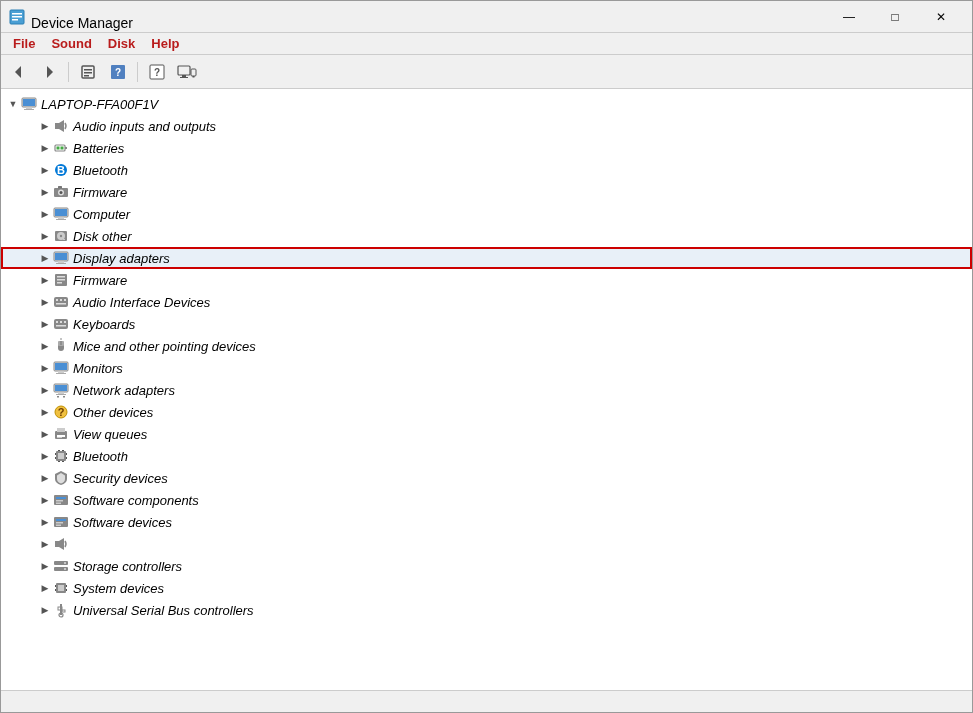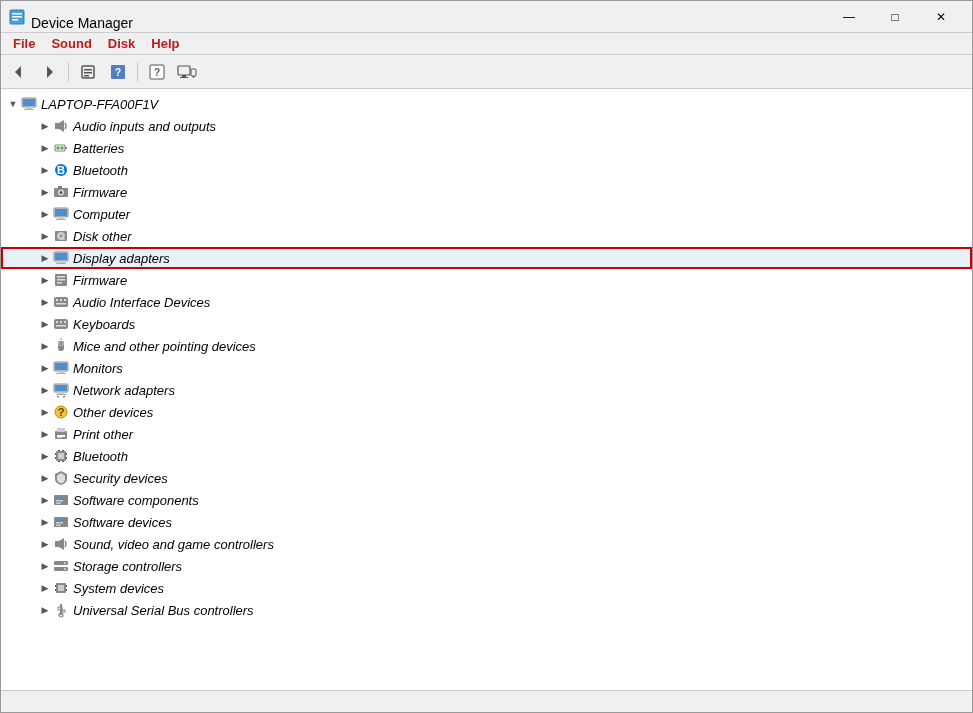--- a/index.html
+++ b/index.html
@@ -435,21 +435,21 @@
     <div class="tree-item child-item">
       <div class="expand-arrow">▶</div>
       <div class="tree-icon">
         <svg width="16" height="16" viewBox="0 0 16 16">
           <rect x="2" y="5" width="12" height="8" rx="1" fill="#888"></rect>
           <rect x="4" y="2" width="8" height="4" fill="#ccc"></rect>
           <rect x="4" y="9" width="8" height="2" fill="#fff"></rect>
           <rect x="4" y="11" width="5" height="1" fill="#ccc"></rect>
         </svg>
       </div>
-      <span class="tree-label">Print other</span>
+      <span class="tree-label">View queues</span>
     </div>
 
     <div class="tree-item child-item">
       <div class="expand-arrow">▶</div>
       <div class="tree-icon">
         <svg width="16" height="16" viewBox="0 0 16 16">
           <rect x="3" y="3" width="10" height="10" rx="1" fill="#888"></rect>
           <rect x="5" y="5" width="6" height="6" fill="#ccc"></rect>
           <rect x="2" y="5" width="1" height="2" fill="#555"></rect>
           <rect x="2" y="9" width="1" height="2" fill="#555"></rect>
@@ -503,21 +503,20 @@
 
     <div class="tree-item child-item">
       <div class="expand-arrow">▶</div>
       <div class="tree-icon">
         <svg width="16" height="16" viewBox="0 0 16 16">
           <rect x="2" y="5" width="4" height="6" fill="#888"></rect>
           <polygon points="6,5 11,2 11,14 6,11" fill="#888"></polygon>
           <path d="M12,5 Q14,8 12,11" stroke="#888" fill="none" stroke-width="1.5"></path>
         </svg>
       </div>
-      <span class="tree-label">Sound, video and game controllers</span>
     </div>
 
     <div class="tree-item child-item">
       <div class="expand-arrow">▶</div>
       <div class="tree-icon">
         <svg width="16" height="16" viewBox="0 0 16 16">
           <rect x="1" y="3" width="14" height="4" rx="1" fill="#888"></rect>
           <circle cx="12" cy="5" r="1" fill="#ddd"></circle>
           <rect x="1" y="9" width="14" height="4" rx="1" fill="#888"></rect>
           <circle cx="12" cy="11" r="1" fill="#ddd"></circle>

